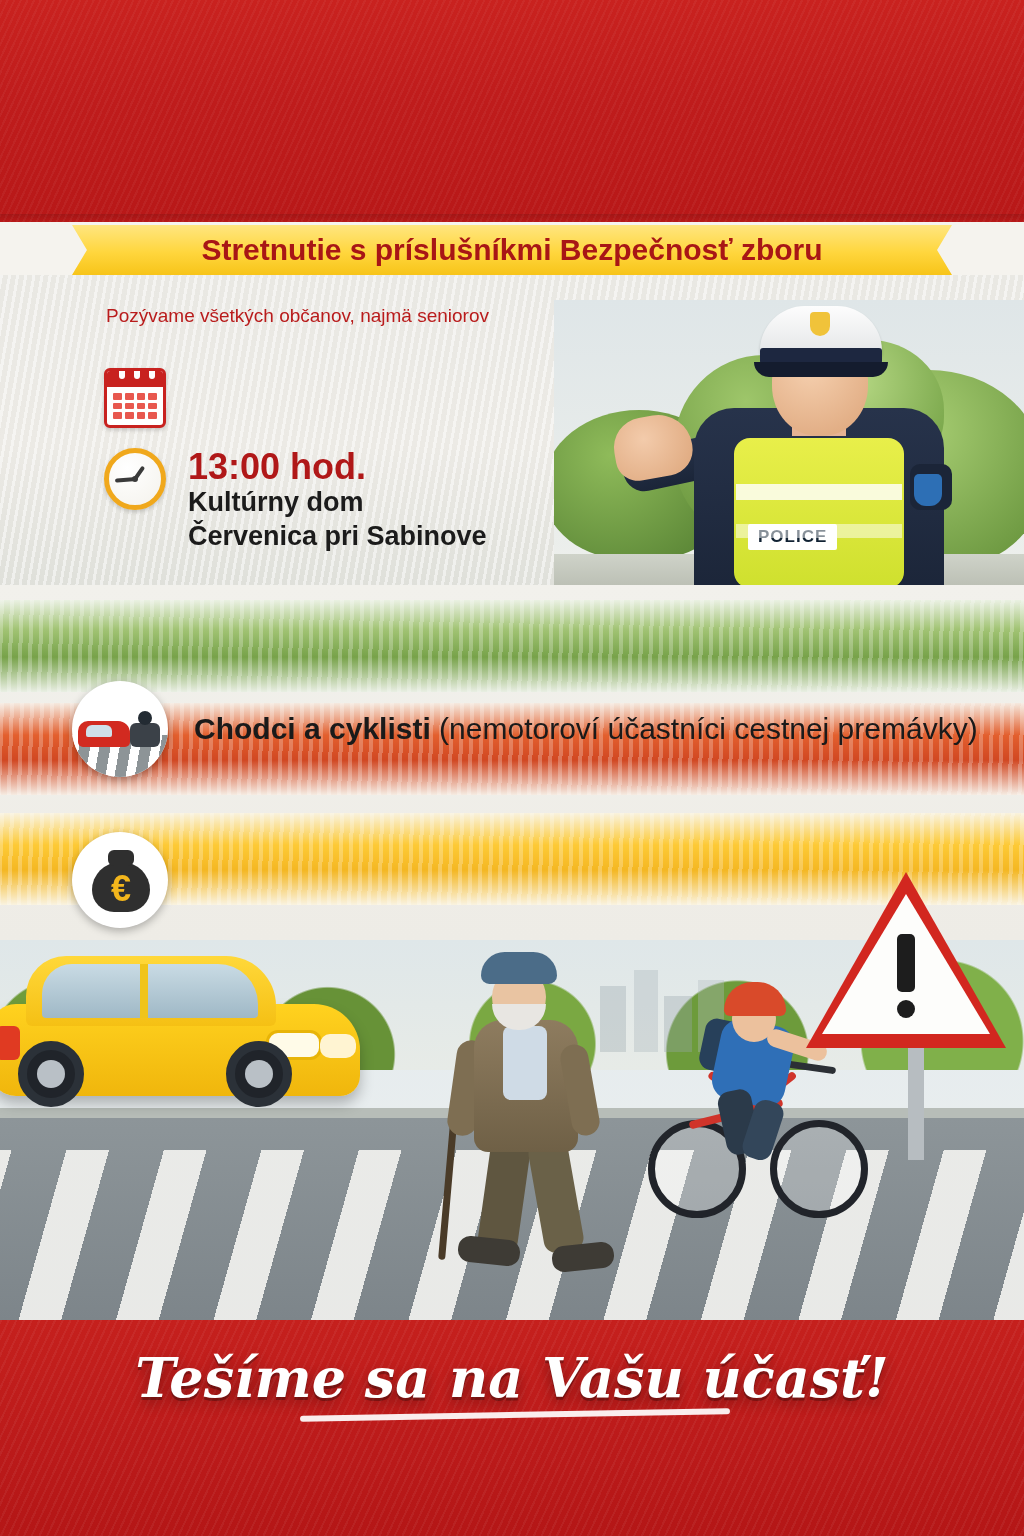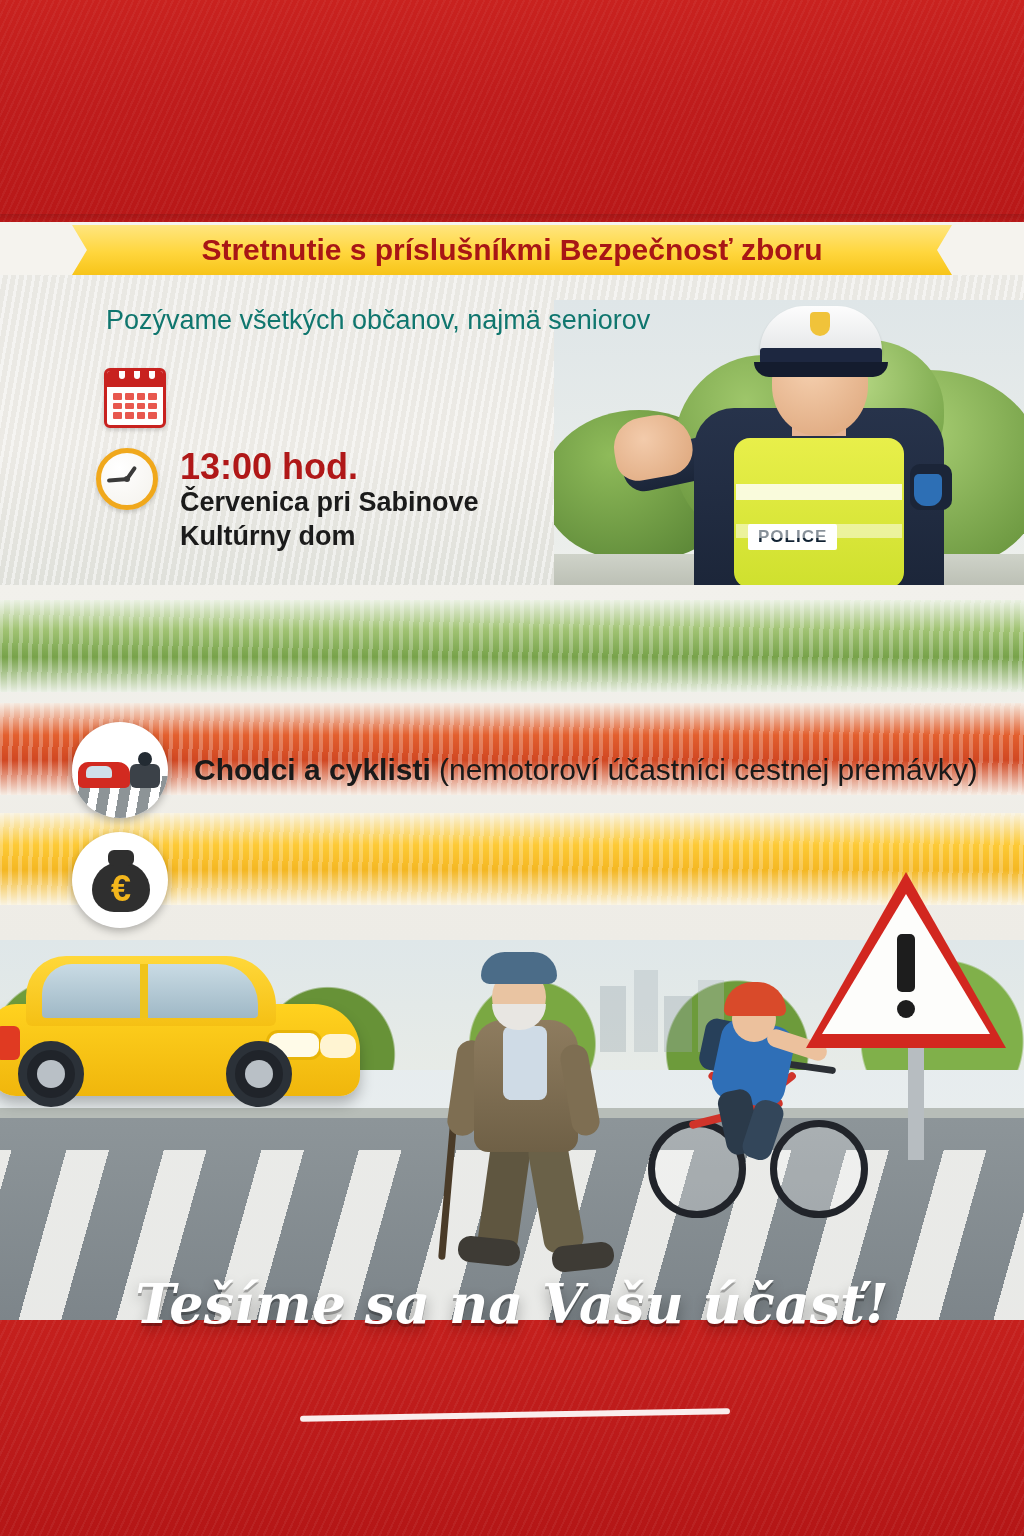--- a/index.html
+++ b/index.html
@@ -68,26 +68,26 @@
   .scen-sky{position:absolute;inset:0;background:linear-gradient(180deg,#dfe6e8,#eef0ec);}
   .bush{position:absolute;border-radius:50% 50% 45% 45%;}
   .b1{left:-10px;bottom:30px;width:190px;height:150px;background:radial-gradient(circle at 35% 30%,#8fbb5a,#4f7a2e);}
   .b2{left:120px;bottom:50px;width:180px;height:185px;background:radial-gradient(circle at 40% 25%,#9ec66a,#5d8a33);}
   .b3{right:-20px;bottom:20px;width:230px;height:200px;background:radial-gradient(circle at 45% 30%,#a9cf74,#5f8c35);}
   .b4{right:80px;bottom:110px;width:150px;height:140px;background:radial-gradient(circle at 40% 30%,#b6d884,#6a9a3c);}
   .ground{position:absolute;left:0;right:0;bottom:0;height:36px;background:linear-gradient(180deg,#cfd3c9,#b9bdb2);}
 
   .invite-line{
     position:absolute;top:305px;left:106px;
-    font-size:27px;color:#0f766e;white-space:nowrap;
+    font-size:19px;color:#b91c1c;white-space:nowrap;
   }
 
   .evrow{position:absolute;display:flex;align-items:flex-start;}
   .ev-cal{top:368px;left:104px;}
-  .ev-clock{top:448px;left:96px;}
+  .ev-clock{top:448px;left:104px;}
   .ev-text{margin-left:22px;}
   .ev-main{
     font-size:36px;font-weight:bold;color:#b01818;line-height:1.05;white-space:nowrap;
   }
   .ev-sub{
     font-size:27px;font-weight:bold;color:#1b1b1b;line-height:1.25;white-space:nowrap;
   }
 
   
   .cal{
@@ -148,21 +148,21 @@
      linear-gradient(180deg,#eaf1e2 0%,#9bc06a 32%,#6d9c3c 62%,#e9efe3 100%);}
   .band-red{top:118px;background:
      repeating-linear-gradient(92deg, rgba(255,255,255,.25) 0 4px, rgba(0,0,0,0) 4px 10px),
      linear-gradient(180deg,#f6e9de 0%,#e2541f 35%,#cf3a12 62%,#f7ece2 100%);}
   .band-yellow{top:228px;background:
      repeating-linear-gradient(92deg, rgba(255,255,255,.25) 0 4px, rgba(0,0,0,0) 4px 10px),
      linear-gradient(180deg,#faf3dd 0%,#ffc727 35%,#f5b312 62%,#fbf4e0 100%);}
 
   .topic{position:absolute;display:flex;align-items:center;}
   .t1{top:614px;left:72px;}
-  .t2{top:722px;left:72px;}
+  .t2{top:681px;left:72px;}
   .t3{top:832px;left:72px;}
   .topic .ico{
     width:96px;height:96px;border-radius:50%;background:#fff;
     box-shadow:0 3px 8px rgba(0,0,0,.28);position:relative;overflow:hidden;flex:none;
   }
   .topic .txt{margin-left:26px;font-size:30px;font-weight:bold;color:#1a1a1a;line-height:1.2;}
   .topic .txt .thin{font-weight:normal;}
 
   
   .sign-blue{background:#1b4fa0;border:5px solid #fff;box-sizing:border-box;}
@@ -275,21 +275,21 @@
     width:18px;height:18px;background:#1d1d1d;border-radius:50%;}
 
   
   .footer{
     position:absolute;top:1320px;left:0;width:1024px;height:216px;
     background:
       repeating-linear-gradient(115deg, rgba(255,255,255,0.05) 0 2px, rgba(0,0,0,0) 2px 7px),
       linear-gradient(180deg,#c5201d 0%, #bb1a1a 60%, #b41616 100%);
   }
   .footer-text{
-    position:absolute;top:1272px;left:0;width:1024px;text-align:center;
+    position:absolute;top:1346px;left:0;width:1024px;text-align:center;
     font-family:"DejaVu Serif", serif;
     font-style:italic;font-weight:bold;font-size:54px;color:#ffffff;
     text-shadow:0 3px 0 rgba(0,0,0,.28), 0 6px 14px rgba(0,0,0,.3);
     white-space:nowrap;
   }
   .footer-underline{
     position:absolute;top:1412px;left:300px;width:430px;height:6px;border-radius:4px;
     background:#ffffff;opacity:.92;transform:rotate(-1deg);
   }
 </style>
@@ -359,22 +359,22 @@
   </div>
 
   <div class="evrow ev-clock">
     <div class="clock">
       <div class="h"></div>
       <div class="m"></div>
       <div class="dot"></div>
     </div>
     <div class="ev-text">
       <div class="ev-main">13:00 hod.</div>
+      <div class="ev-sub">Kultúrny dom</div>
       <div class="ev-sub">Červenica pri Sabinove</div>
-      <div class="ev-sub">Kultúrny dom</div>
     </div>
   </div>
 
   <div class="topics">
     <div class="band band-green"></div>
     <div class="band band-red"></div>
     <div class="band band-yellow"></div>
   </div>
 
 

